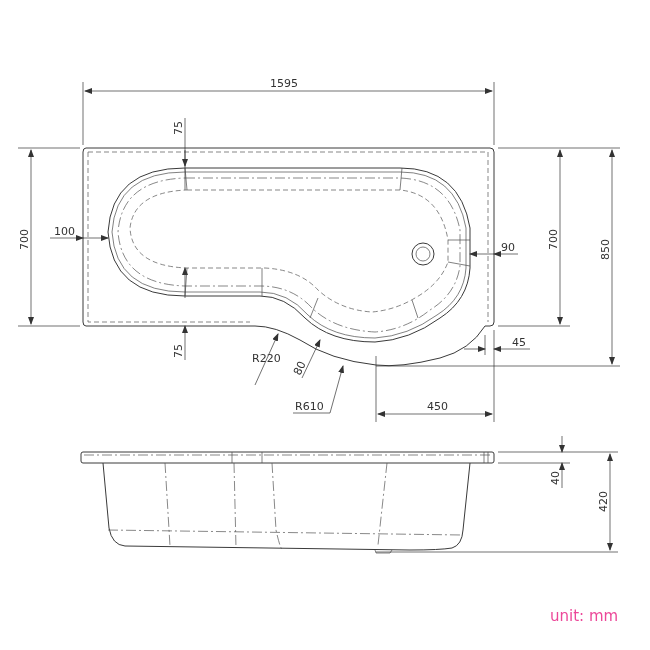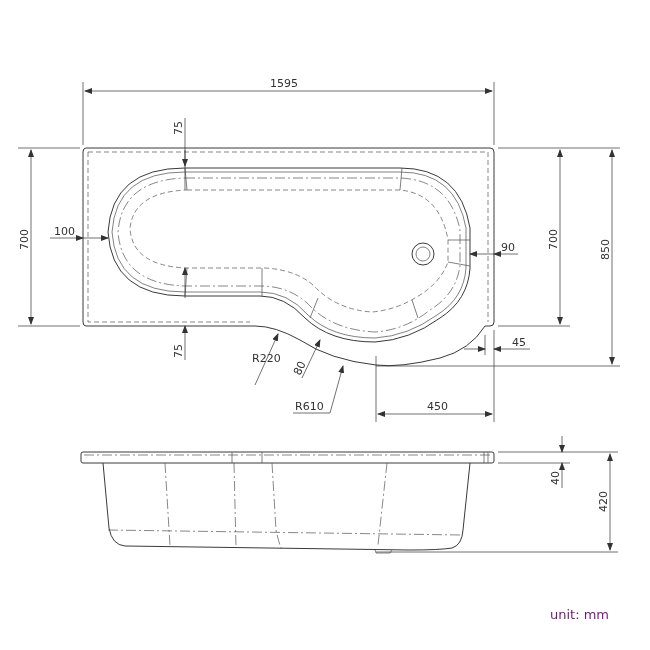--- a/index.html
+++ b/index.html
@@ -4,21 +4,21 @@
 <style>
   html, body { margin: 0; padding: 0; background: #ffffff; }
   body { width: 650px; height: 650px; position: relative; overflow: hidden; font-family: "DejaVu Sans", sans-serif; }
   svg { position: absolute; left: 0; top: 0; }
   .outline { fill: none; stroke: #3a3a3a; stroke-width: 1; }
   .thin { fill: none; stroke: #4a4a4a; stroke-width: 0.7; }
   .dash { fill: none; stroke: #555; stroke-width: 0.7; stroke-dasharray: 5 3; }
   .dashdot { fill: none; stroke: #555; stroke-width: 0.7; stroke-dasharray: 10 3 2 3; }
   .dim { fill: none; stroke: #333; stroke-width: 0.7; }
   .dimtext { font-family: "DejaVu Sans", sans-serif; font-size: 11px; fill: #333; }
-  .unit { position: absolute; left: 550px; top: 607px; font-family: "DejaVu Sans", sans-serif; font-size: 13px; color: #701a75; }
+  .unit { position: absolute; left: 550px; top: 607px; font-family: "DejaVu Sans", sans-serif; font-size: 15px; color: #ec4899; }
 </style>
 </head>
 <body>
 
 <svg width="650" height="650" viewBox="0 0 650 650">
   <defs>
     <marker id="arr" markerWidth="8" markerHeight="6" refX="7" refY="3" orient="auto-start-reverse" markerUnits="userSpaceOnUse">
       <path d="M0,0 L8,3 L0,6 Z" fill="#333"></path>
     </marker>
   </defs>

